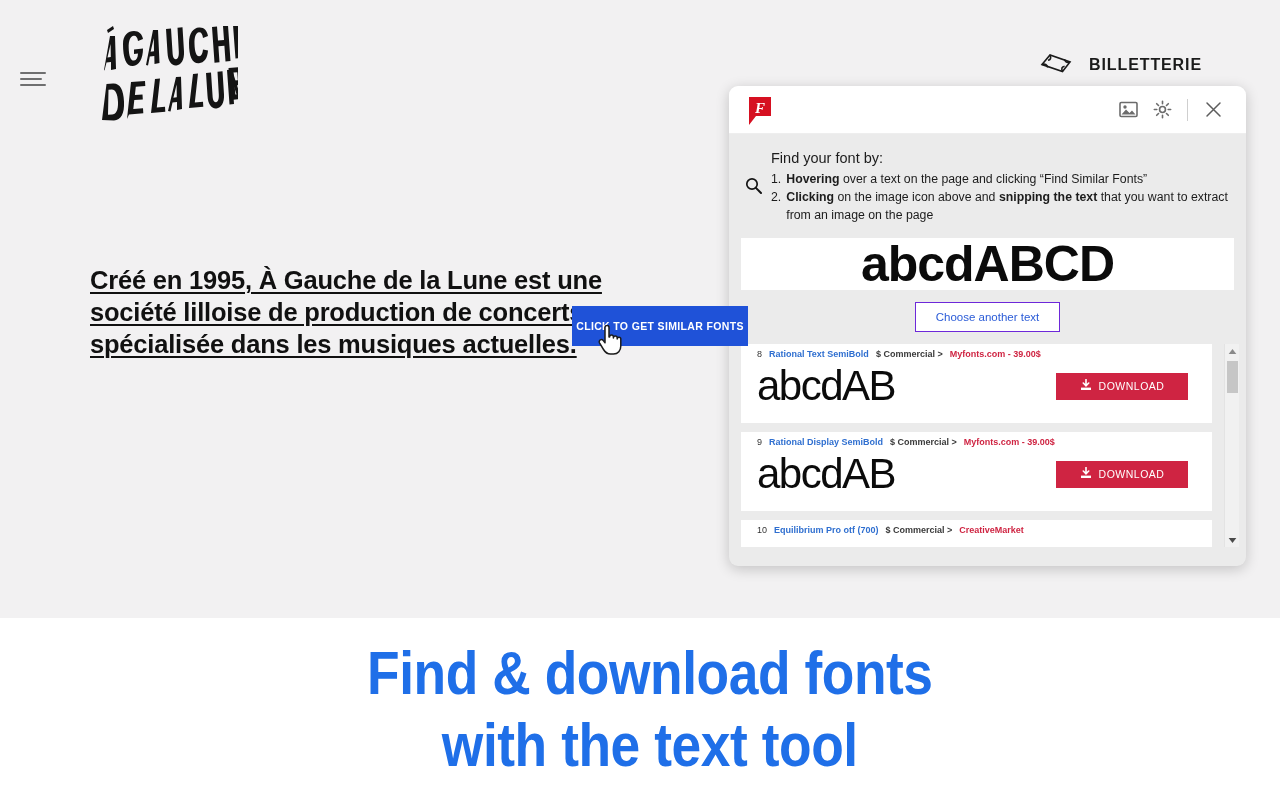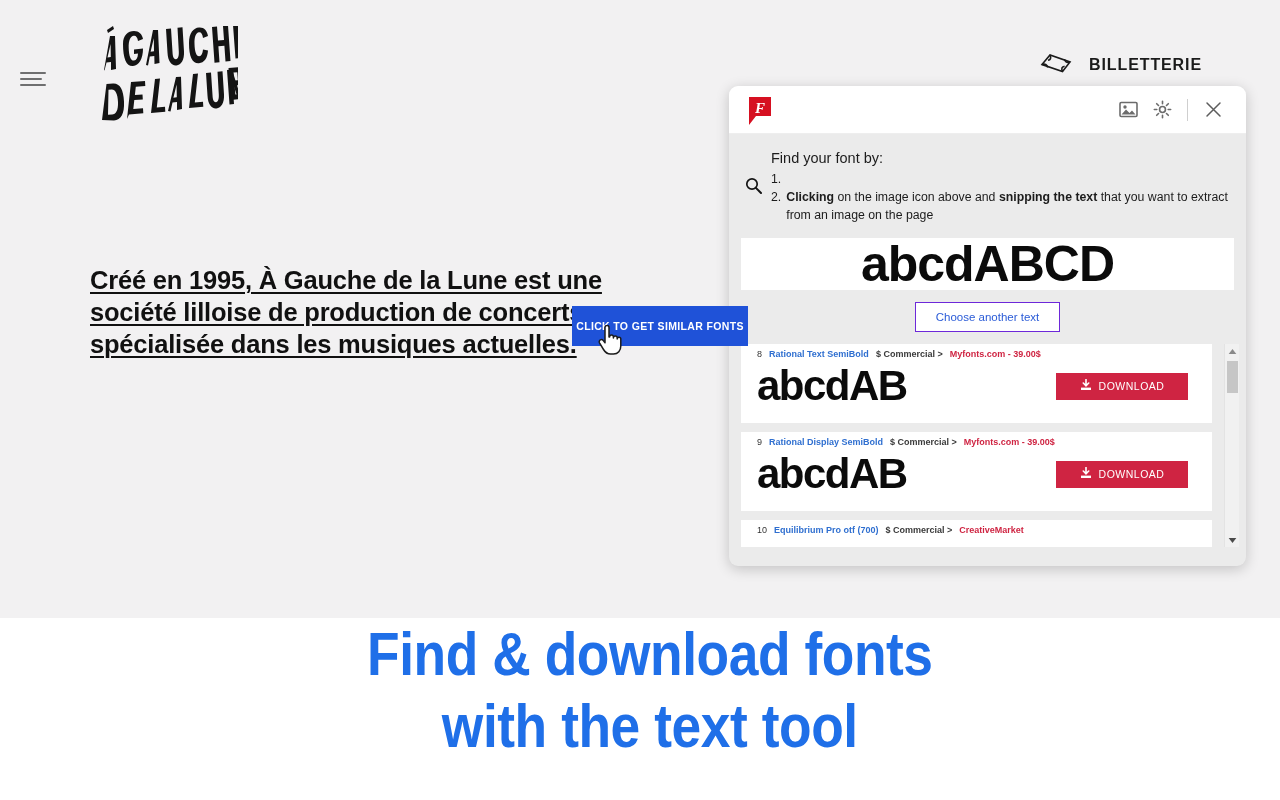--- a/index.html
+++ b/index.html
@@ -158,21 +158,21 @@
     font-size: 9px; display: flex; align-items: baseline; gap: 7px;
     white-space: nowrap; padding-left: 6px;
   }
   .font-rank { color: #333; }
   .font-name { color: #2f6fd0; font-weight: bold; }
   .font-license { color: #3a3a3a; font-weight: bold; }
   .font-vendor { color: #cf2442; font-weight: bold; }
   .font-sample-row { display: flex; align-items: center; justify-content: space-between; margin-top: 1px; }
   .font-sample {
     font-family: "Liberation Sans", sans-serif;
-    font-size: 42px; font-weight: bold; color: #0b0b0b;
+    font-size: 42px; font-weight: normal; color: #0b0b0b;
     letter-spacing: -1.5px; line-height: 52px; padding-left: 6px;
   }
   .dl-btn {
     background: #cf2442; color: #ffffff;
     width: 132px; height: 27px;
     display: flex; align-items: center; justify-content: center; gap: 7px;
     font-size: 10.5px; letter-spacing: 0.5px;
     margin-right: 14px; cursor: pointer;
   }
   .font-row.partial { height: 34px; overflow: hidden; margin-bottom: 0; }
@@ -194,21 +194,21 @@
     position: absolute; left: 2px; top: 17px;
     width: 11px; height: 32px; background: #c6c6c6;
   }
 
   
   .caption-area {
     position: absolute; left: 0; top: 618px;
     width: 1280px; height: 182px;
     background: #ffffff;
     display: flex; flex-direction: column;
-    align-items: center;  padding-left: 20px;
+    align-items: center; justify-content: center; padding-left: 20px;
   }
   .caption-line {
     color: #1f6fe8;
     font-family: "Liberation Sans", sans-serif;
     font-weight: bold;
     font-size: 62px;
     line-height: 72px;
     letter-spacing: -0.5px;
     transform: scaleX(0.86);
     white-space: nowrap;
@@ -325,20 +325,21 @@
         <svg width="17" height="17" viewBox="0 0 17 17" xmlns="http://www.w3.org/2000/svg">
           <circle cx="7" cy="7" r="5.2" fill="none" stroke="#141414" stroke-width="1.7"></circle>
           <path d="M10.9 10.9 L16 16" stroke="#141414" stroke-width="2" stroke-linecap="round"></path>
         </svg>
       </span>
       <div class="instr-text">
         <div class="instr-title">Find your font by:</div>
         <div class="instr-list">
           <div>
             <span class="instr-num">1.</span>
+            <span><b>Hovering</b><span> over a text on the page and clicking “Find Similar Fonts”</span></span>
           </div>
           <div>
             <span class="instr-num">2.</span>
             <span><b>Clicking</b><span> on the image icon above and </span><b>snipping the text</b><span> that you want to extract from an image on the page</span></span>
           </div>
         </div>
       </div>
     </div>
 
     <div class="preview-box">

